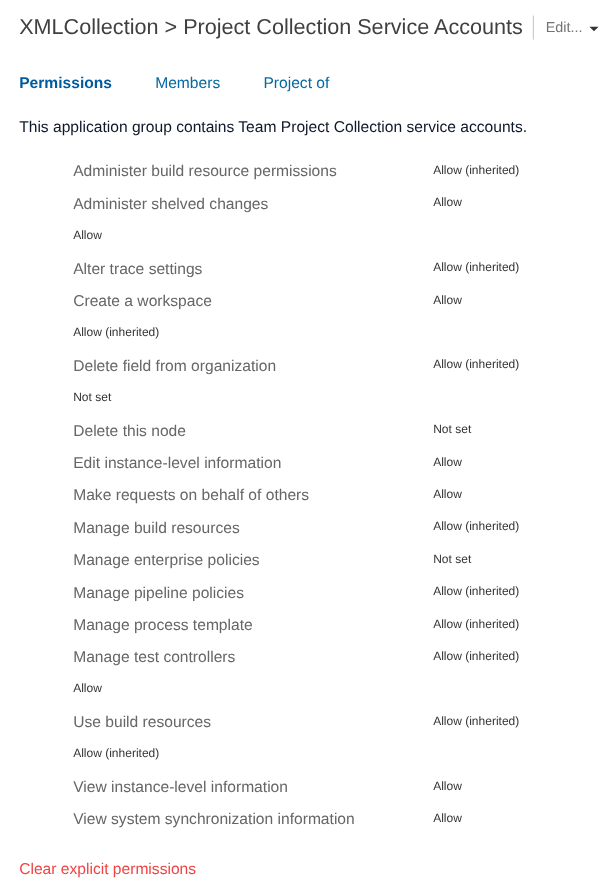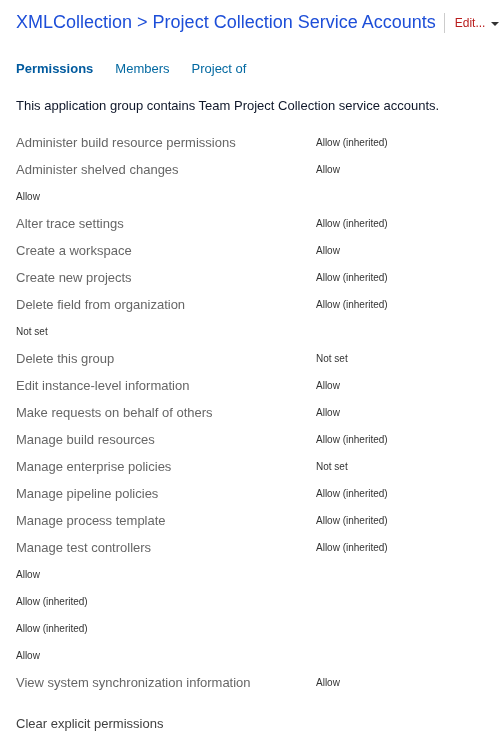--- a/index.html
+++ b/index.html
@@ -19,43 +19,43 @@
     width: 502px;
   }
   .header-row {
     display: flex;
     align-items: center;
     justify-content: space-between;
     margin-bottom: 28px;
   }
   .breadcrumb {
     font-size: 18px;
-    color: #1d4ed8;
+    color: #404040;
     font-weight: 400;
     white-space: nowrap;
   }
   .edit-wrap {
     display: flex;
     align-items: center;
     border-left: 1px solid #ccc;
     padding-left: 10px;
     margin-left: 8px;
     height: 20px;
     cursor: pointer;
   }
   .edit-label {
     font-size: 12px;
-    color: #b91c1c;
+    color: #737373;
   }
   .chevron {
     margin-left: 6px;
   }
   .tabs {
     display: flex;
-    gap: 22px;
+    gap: 36px;
     margin-bottom: 22px;
   }
   .tab {
     font-size: 13px;
     color: #0369a1;
     cursor: pointer;
   }
   .tab.active {
     color: #005a9e;
     font-weight: 600;
@@ -65,34 +65,35 @@
     color: #0f172a;
     margin-bottom: 16px;
   }
   .perm-list {
     display: block;
   }
   .perm-row {
     display: flex;
     align-items: center;
     height: 27px;
+    margin-left: 45px;
   }
   .perm-label {
     width: 300px;
     color: #666;
     font-size: 13px;
     white-space: nowrap;
     overflow: hidden;
   }
   .perm-value {
     color: #333;
     font-size: 10px;
   }
   .clear-link {
-    color: #404040;
+    color: #ef4444;
     font-size: 13px;
     margin-top: 20px;
     cursor: pointer;
     display: inline-block;
   }
 </style>
 </head>
 <body>
 
 <div class="page">
@@ -135,32 +136,31 @@
       </div>
       <div class="perm-row">
         <div class="perm-label">Alter trace settings</div>
         <div class="perm-value">Allow (inherited)</div>
       </div>
       <div class="perm-row">
         <div class="perm-label">Create a workspace</div>
         <div class="perm-value">Allow</div>
       </div>
       <div class="perm-row">
-        <div class="perm-label">Create new projects</div>
         <div class="perm-value">Allow (inherited)</div>
       </div>
       <div class="perm-row">
         <div class="perm-label">Delete field from organization</div>
         <div class="perm-value">Allow (inherited)</div>
       </div>
       <div class="perm-row">
         <div class="perm-value">Not set</div>
       </div>
       <div class="perm-row">
-        <div class="perm-label">Delete this group</div>
+        <div class="perm-label">Delete this node</div>
         <div class="perm-value">Not set</div>
       </div>
       <div class="perm-row">
         <div class="perm-label">Edit instance-level information</div>
         <div class="perm-value">Allow</div>
       </div>
       <div class="perm-row">
         <div class="perm-label">Make requests on behalf of others</div>
         <div class="perm-value">Allow</div>
       </div>
@@ -181,26 +181,28 @@
         <div class="perm-value">Allow (inherited)</div>
       </div>
       <div class="perm-row">
         <div class="perm-label">Manage test controllers</div>
         <div class="perm-value">Allow (inherited)</div>
       </div>
       <div class="perm-row">
         <div class="perm-value">Allow</div>
       </div>
       <div class="perm-row">
-        <div class="perm-value">Allow (inherited)</div>
-      </div>
-      <div class="perm-row">
-        <div class="perm-value">Allow (inherited)</div>
-      </div>
-      <div class="perm-row">
+        <div class="perm-label">Use build resources</div>
+        <div class="perm-value">Allow (inherited)</div>
+      </div>
+      <div class="perm-row">
+        <div class="perm-value">Allow (inherited)</div>
+      </div>
+      <div class="perm-row">
+        <div class="perm-label">View instance-level information</div>
         <div class="perm-value">Allow</div>
       </div>
       <div class="perm-row">
         <div class="perm-label">View system synchronization information</div>
         <div class="perm-value">Allow</div>
       </div>
     </div>
 
   <div class="clear-link">Clear explicit permissions</div>
 

